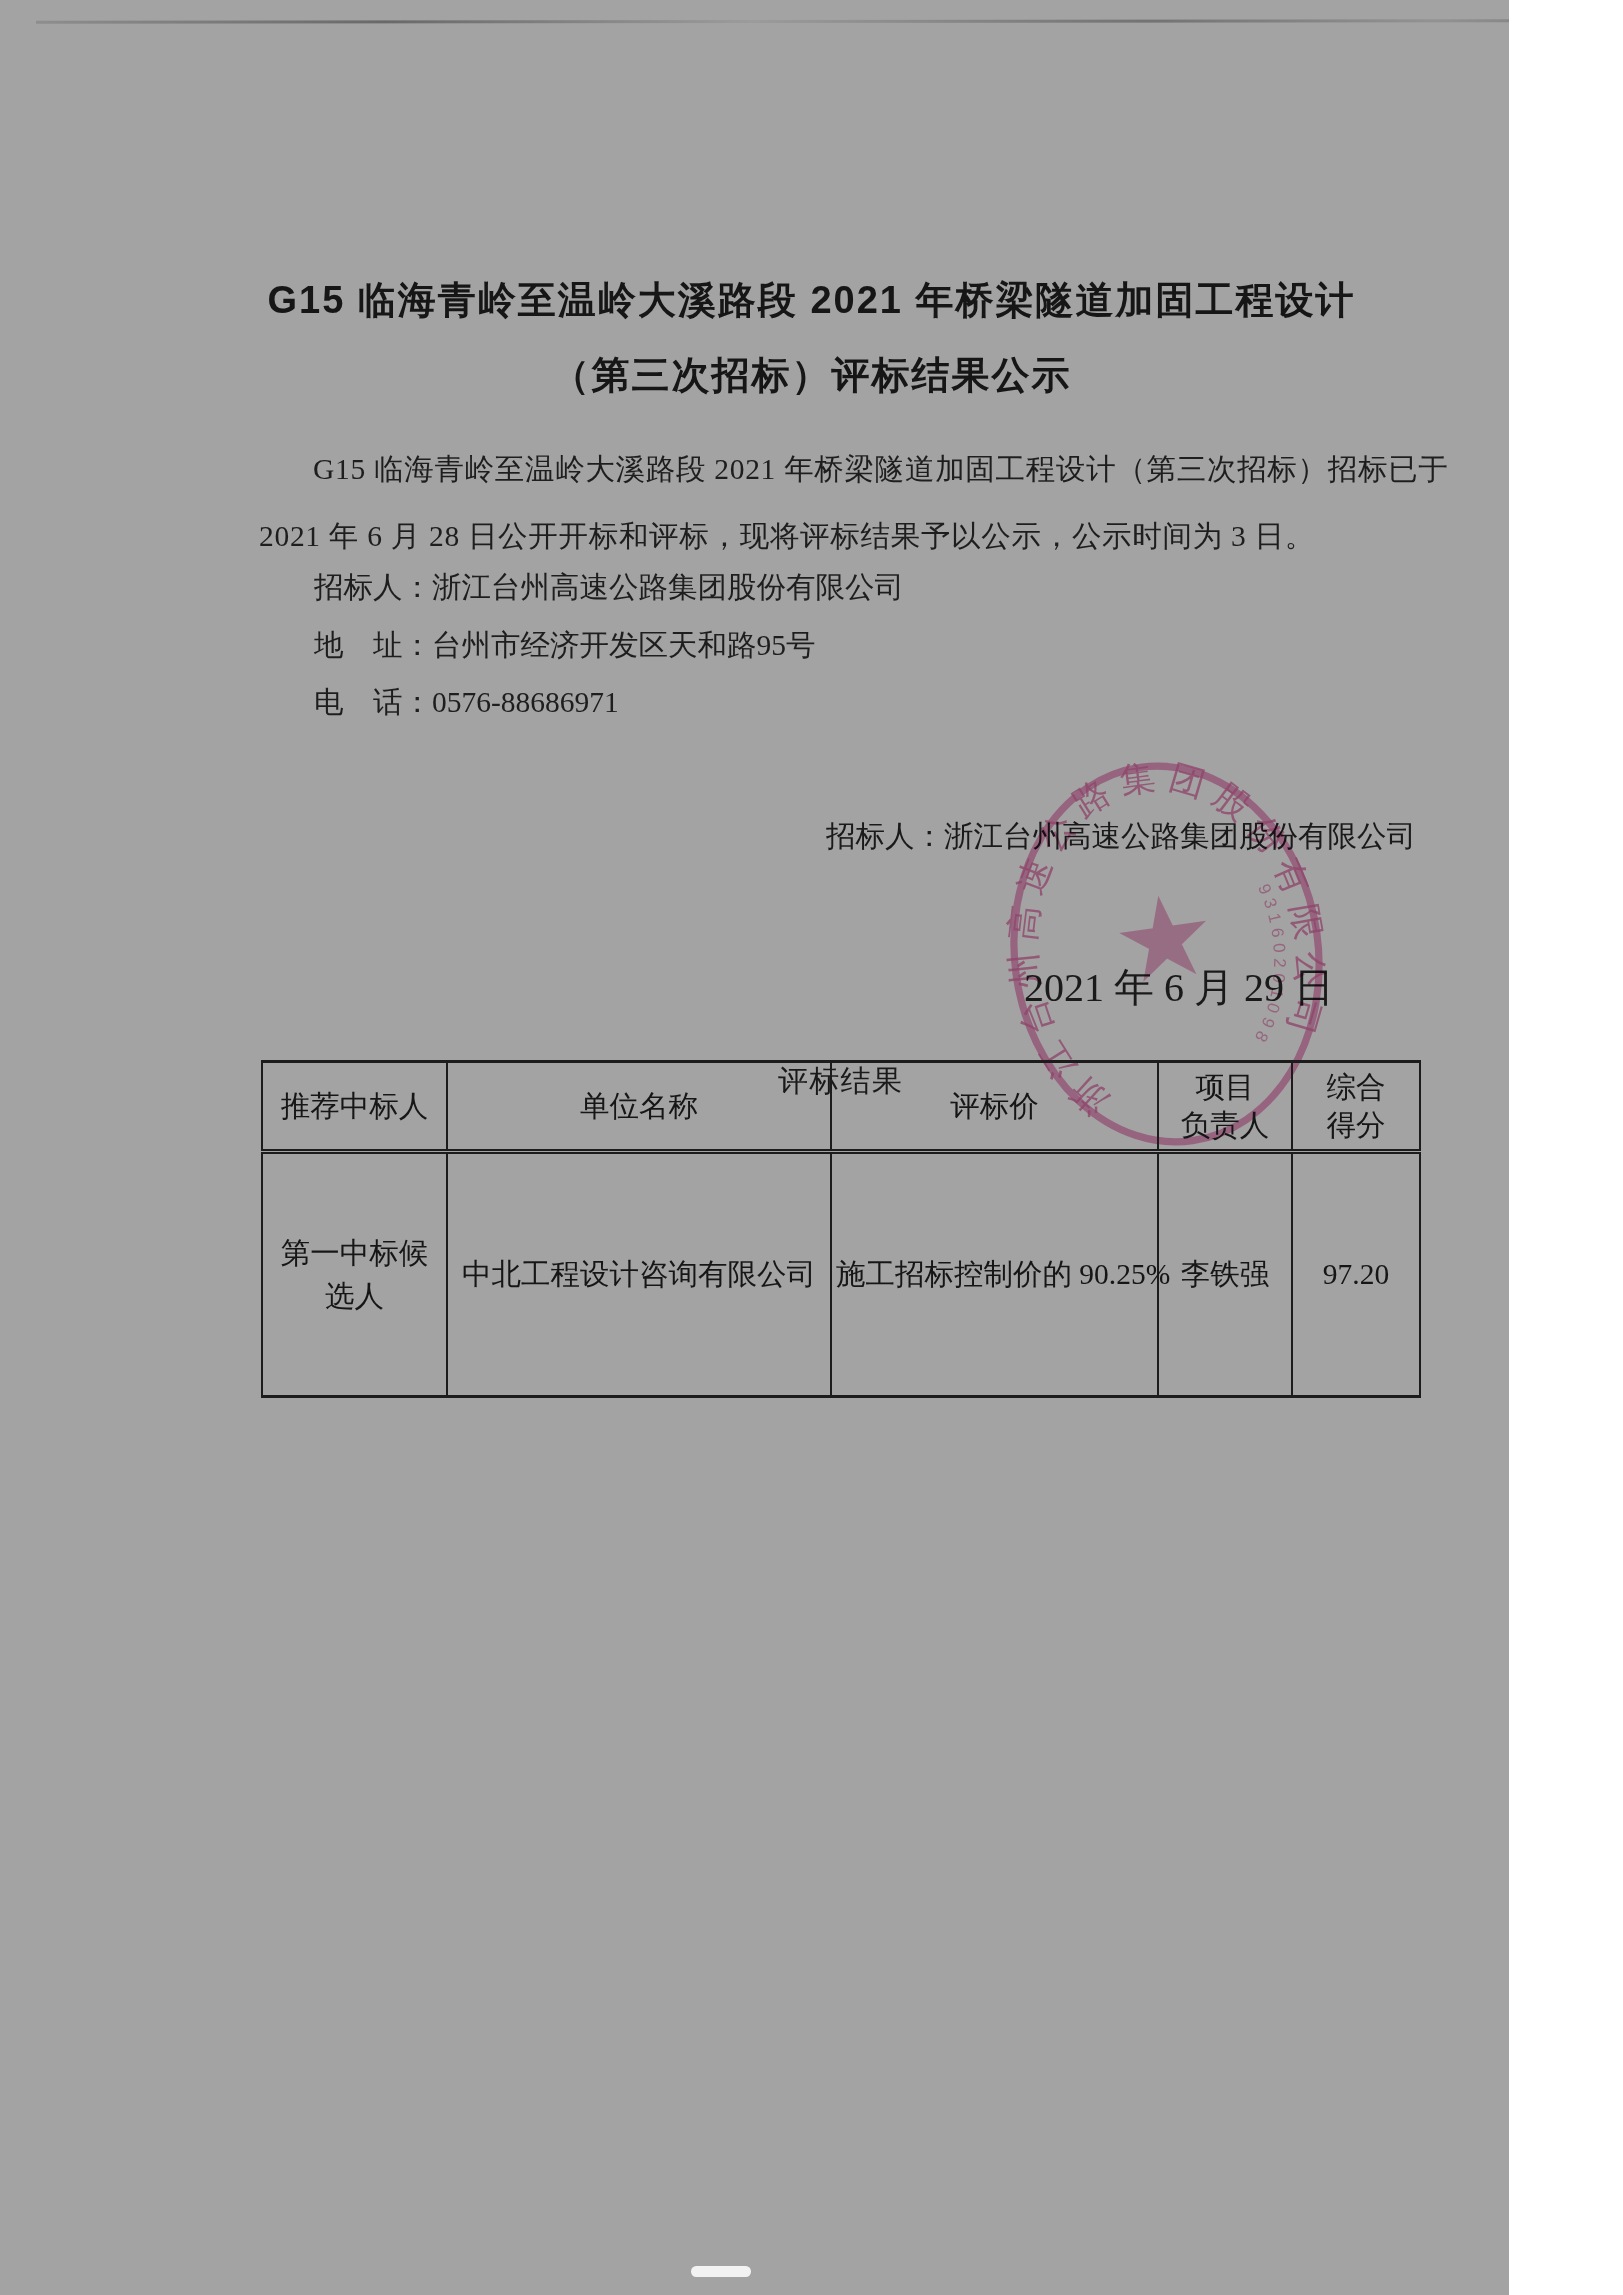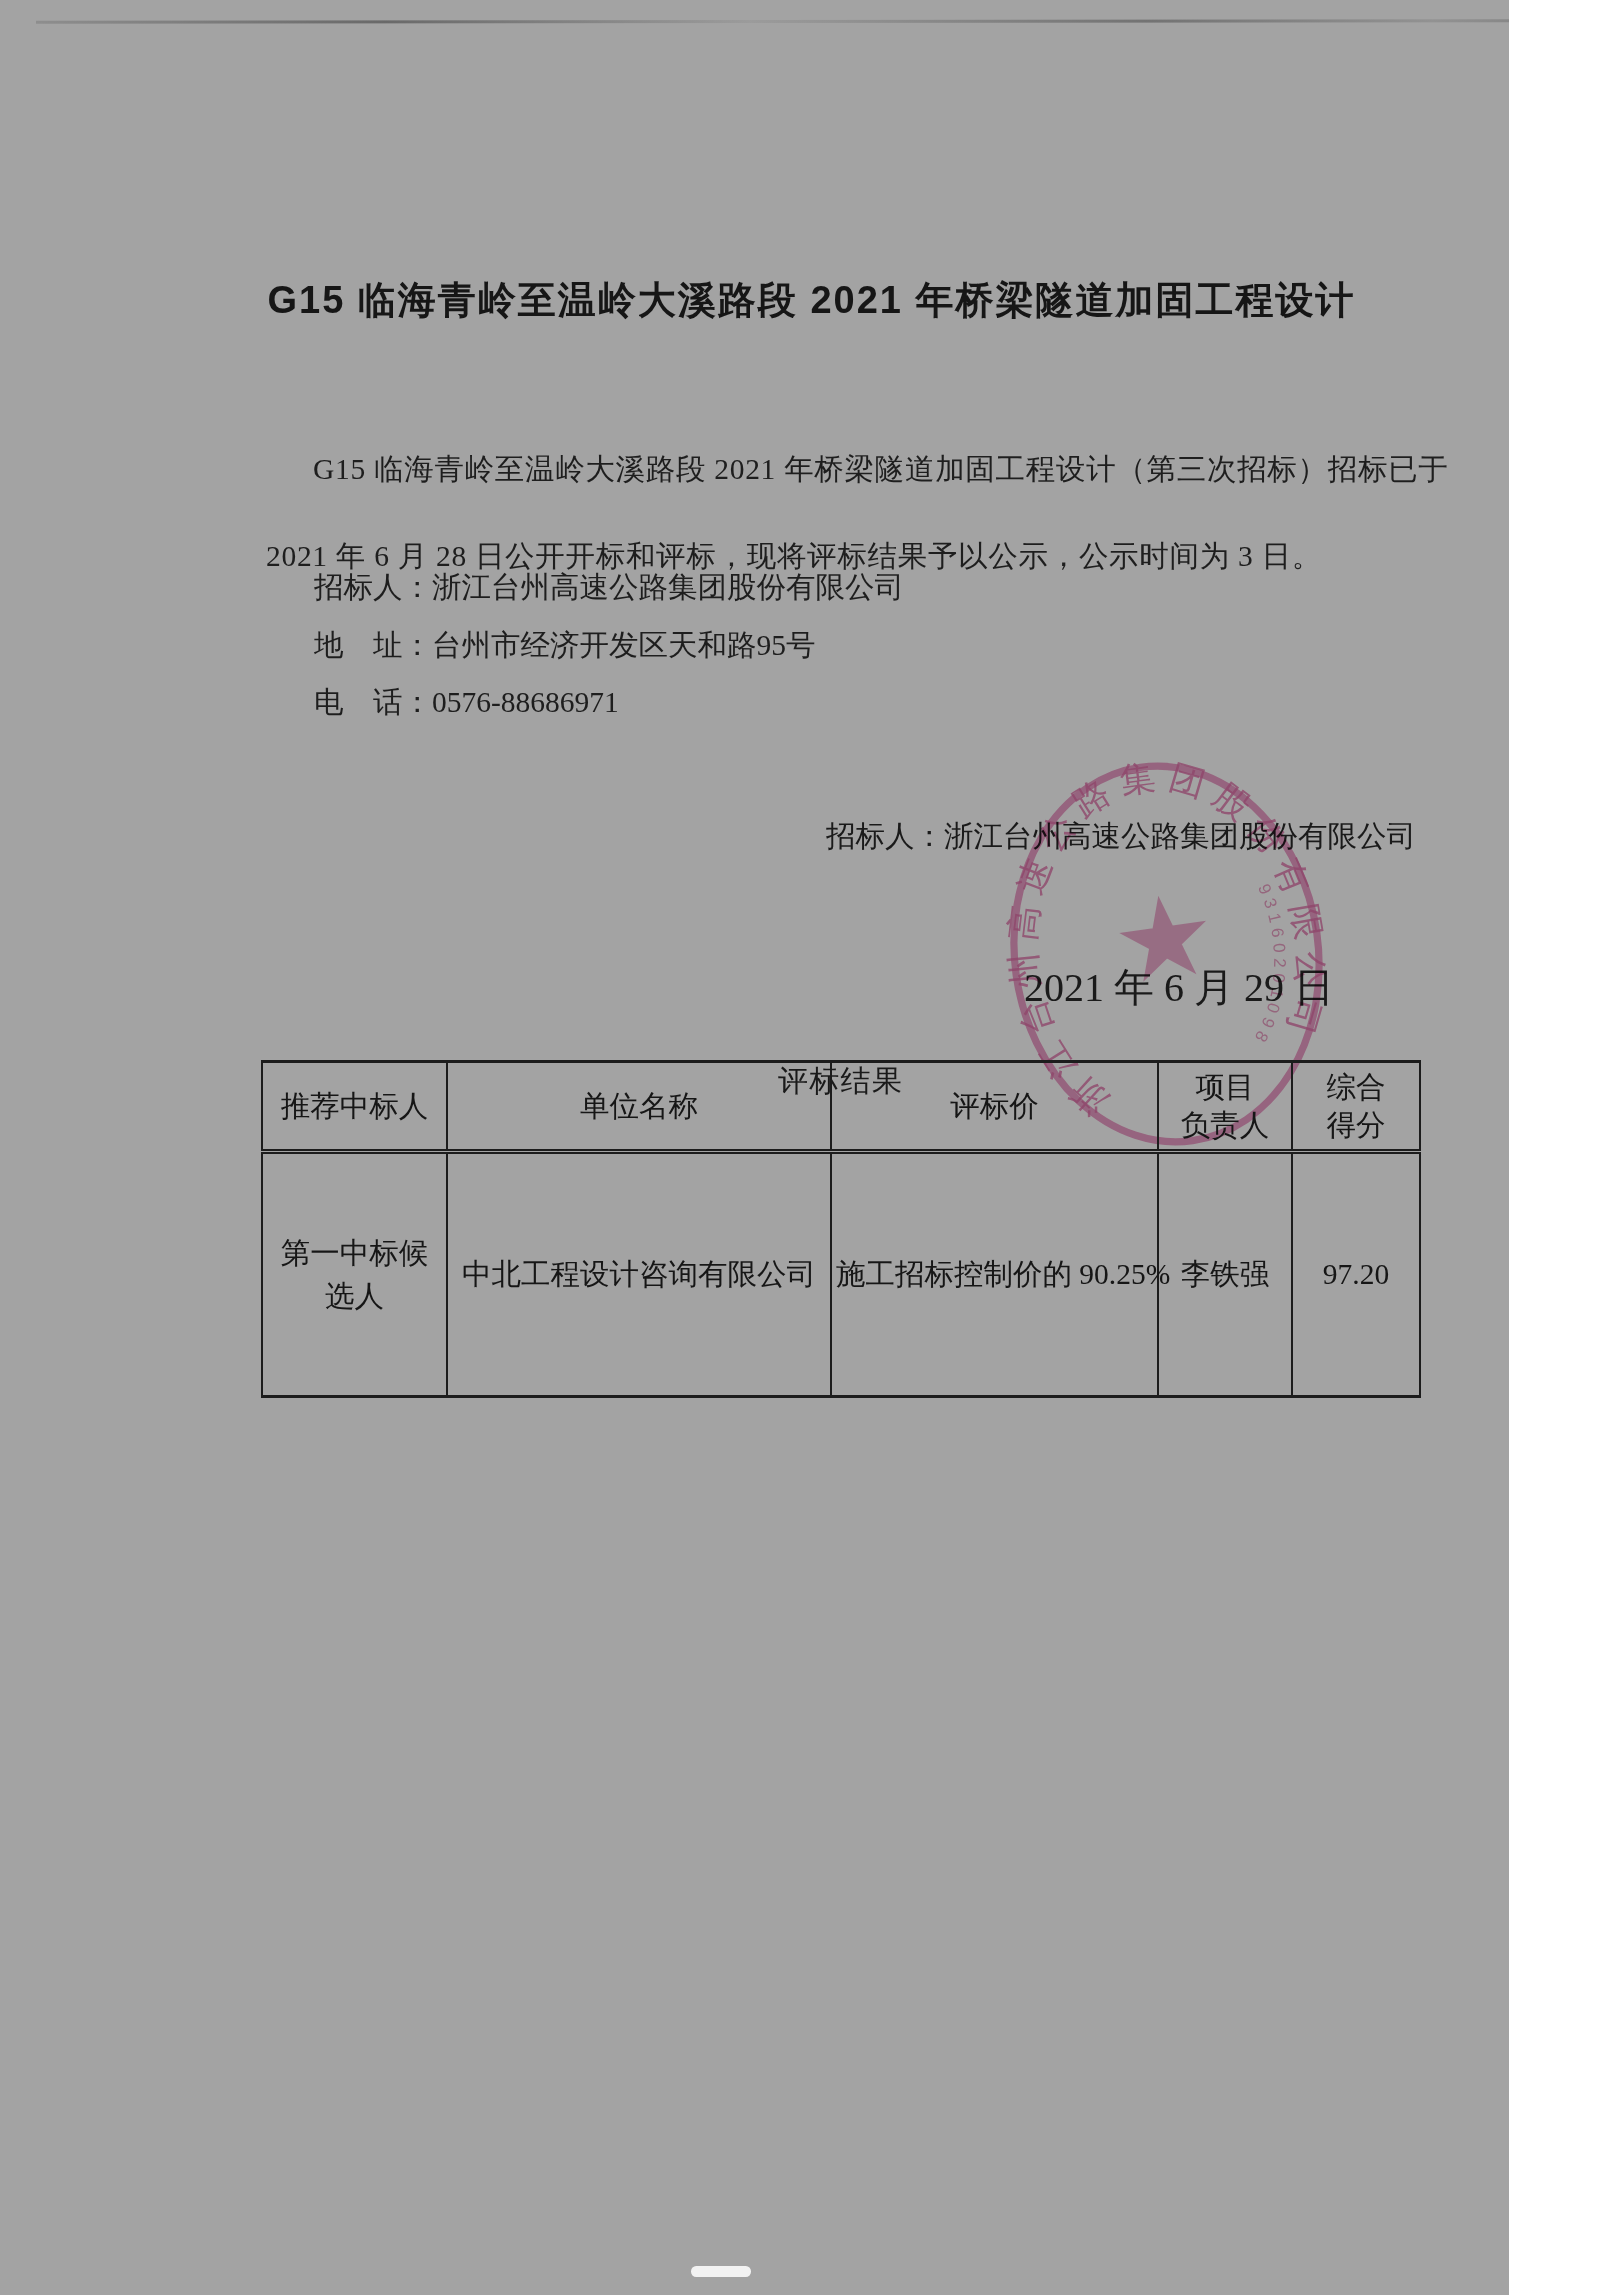--- a/index.html
+++ b/index.html
@@ -33,21 +33,21 @@
   .title-2 { top: 350px; }
   .para-line {
     position: absolute;
     font-size: 29.5px;
     line-height: 39px;
     color: #1e1e1e;
     letter-spacing: 0.7px;
     white-space: nowrap;
   }
   .para-1 { left: 313px; top: 450px; }
-  .para-2 { left: 266px; top: 517px; margin-top: 20px; }
+  .para-2 { left: 259px; top: 517px; }
   .info-line {
     position: absolute;
     left: 314px;
     font-size: 29.5px;
     line-height: 39px;
     color: #1e1e1e;
     white-space: nowrap;
   }
   .info-1 { top: 568px; }
   .info-2 { top: 626px; }
@@ -113,20 +113,21 @@
   }
 </style>
 </head>
 <body>
 
 <div class="page">
 
   <div class="scan-line"></div>
 
   <div class="title title-1">G15 临海青岭至温岭大溪路段 2021 年桥梁隧道加固工程设计</div>
+  <div class="title title-2">（第三次招标）评标结果公示</div>
 
   <div class="para-line para-1">G15 临海青岭至温岭大溪路段 2021 年桥梁隧道加固工程设计（第三次招标）招标已于</div>
   <div class="para-line para-2">2021 年 6 月 28 日公开开标和评标，现将评标结果予以公示，公示时间为 3 日。</div>
 
   <div class="info-line info-1"><span>招标人：</span><span>浙江台州高速公路集团股份有限公司</span></div>
 
   <div class="info-line info-2"><span>地　址：</span><span>台州市经济开发区天和路95号</span></div>
 
   <div class="info-line info-3"><span>电　话：</span><span>0576-88686971</span></div>
 

